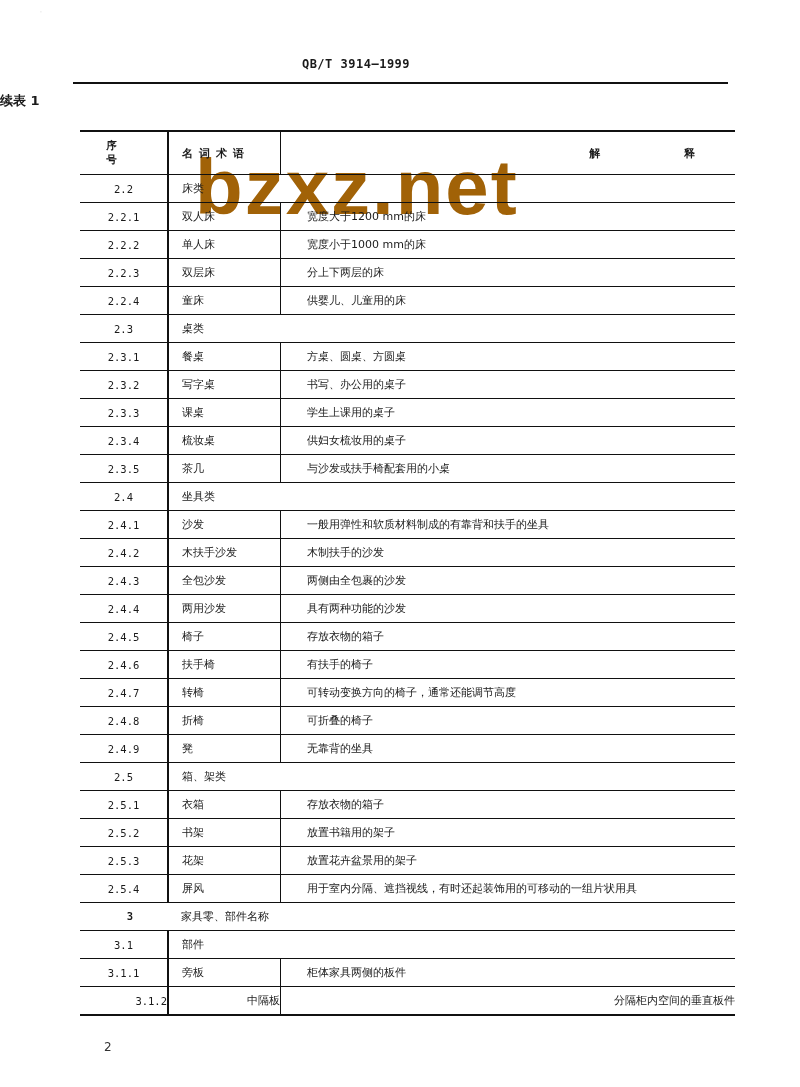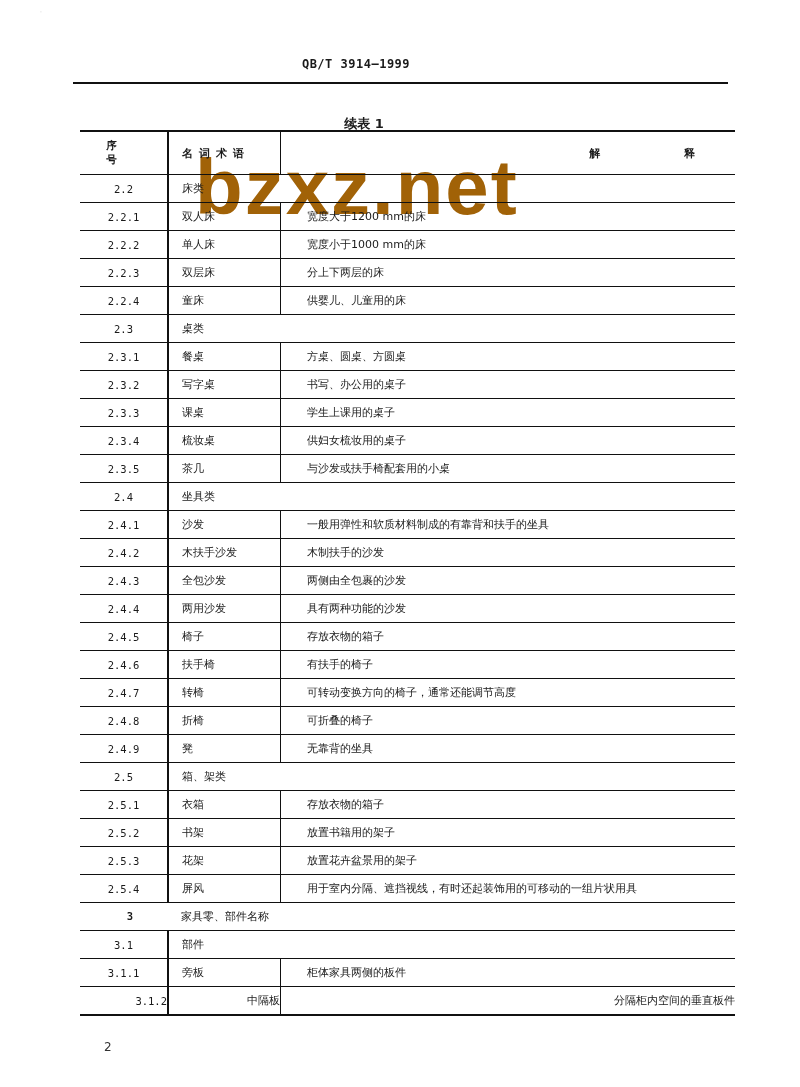--- a/index.html
+++ b/index.html
@@ -2,21 +2,21 @@
 <html><head>
 <meta charset="utf-8">
 <style>
   html, body { margin:0; padding:0; background:#ffffff; }
   body { width:800px; height:1087px; position:relative; overflow:hidden;
          font-family:"DejaVu Sans", sans-serif; color:#1a1a1a; }
   .corner-mark { position:absolute; left:40px; top:8px; font-size:6px; color:#bbb; }
   .std-code { position:absolute; left:0; width:712px; top:57px; text-align:center;
               font-family:"DejaVu Sans Mono", monospace; font-size:12px; font-weight:bold; letter-spacing:0.5px; }
   .top-rule { position:absolute; left:73px; width:655px; top:82px; height:2px; background:#111; }
-  .table-caption { position:absolute; left:0; width:728px; top:115px; text-align:center;
+  .table-caption { position:absolute; left:0; width:728px; top:92px; 
                    font-size:13px; font-weight:bold; }
   .watermark { position:absolute; left:195px; top:142px; font-family:"Liberation Sans", sans-serif;
                font-weight:bold; font-size:78px; color:#a16207; letter-spacing:2px; z-index:0;
                pointer-events:none; }
   table.terms { position:absolute; left:80px; top:130px; width:655px; border-collapse:collapse; z-index:1;
                 font-size:11px; }
   table.terms td, table.terms th { border-top:1.5px solid #111; border-bottom:1.5px solid #111; padding:0; height:27px;
                 font-weight:normal; }
   table.terms thead th { height:42px; font-weight:bold; }
   table.terms tr:first-child th { border-top:2px solid #111; }

